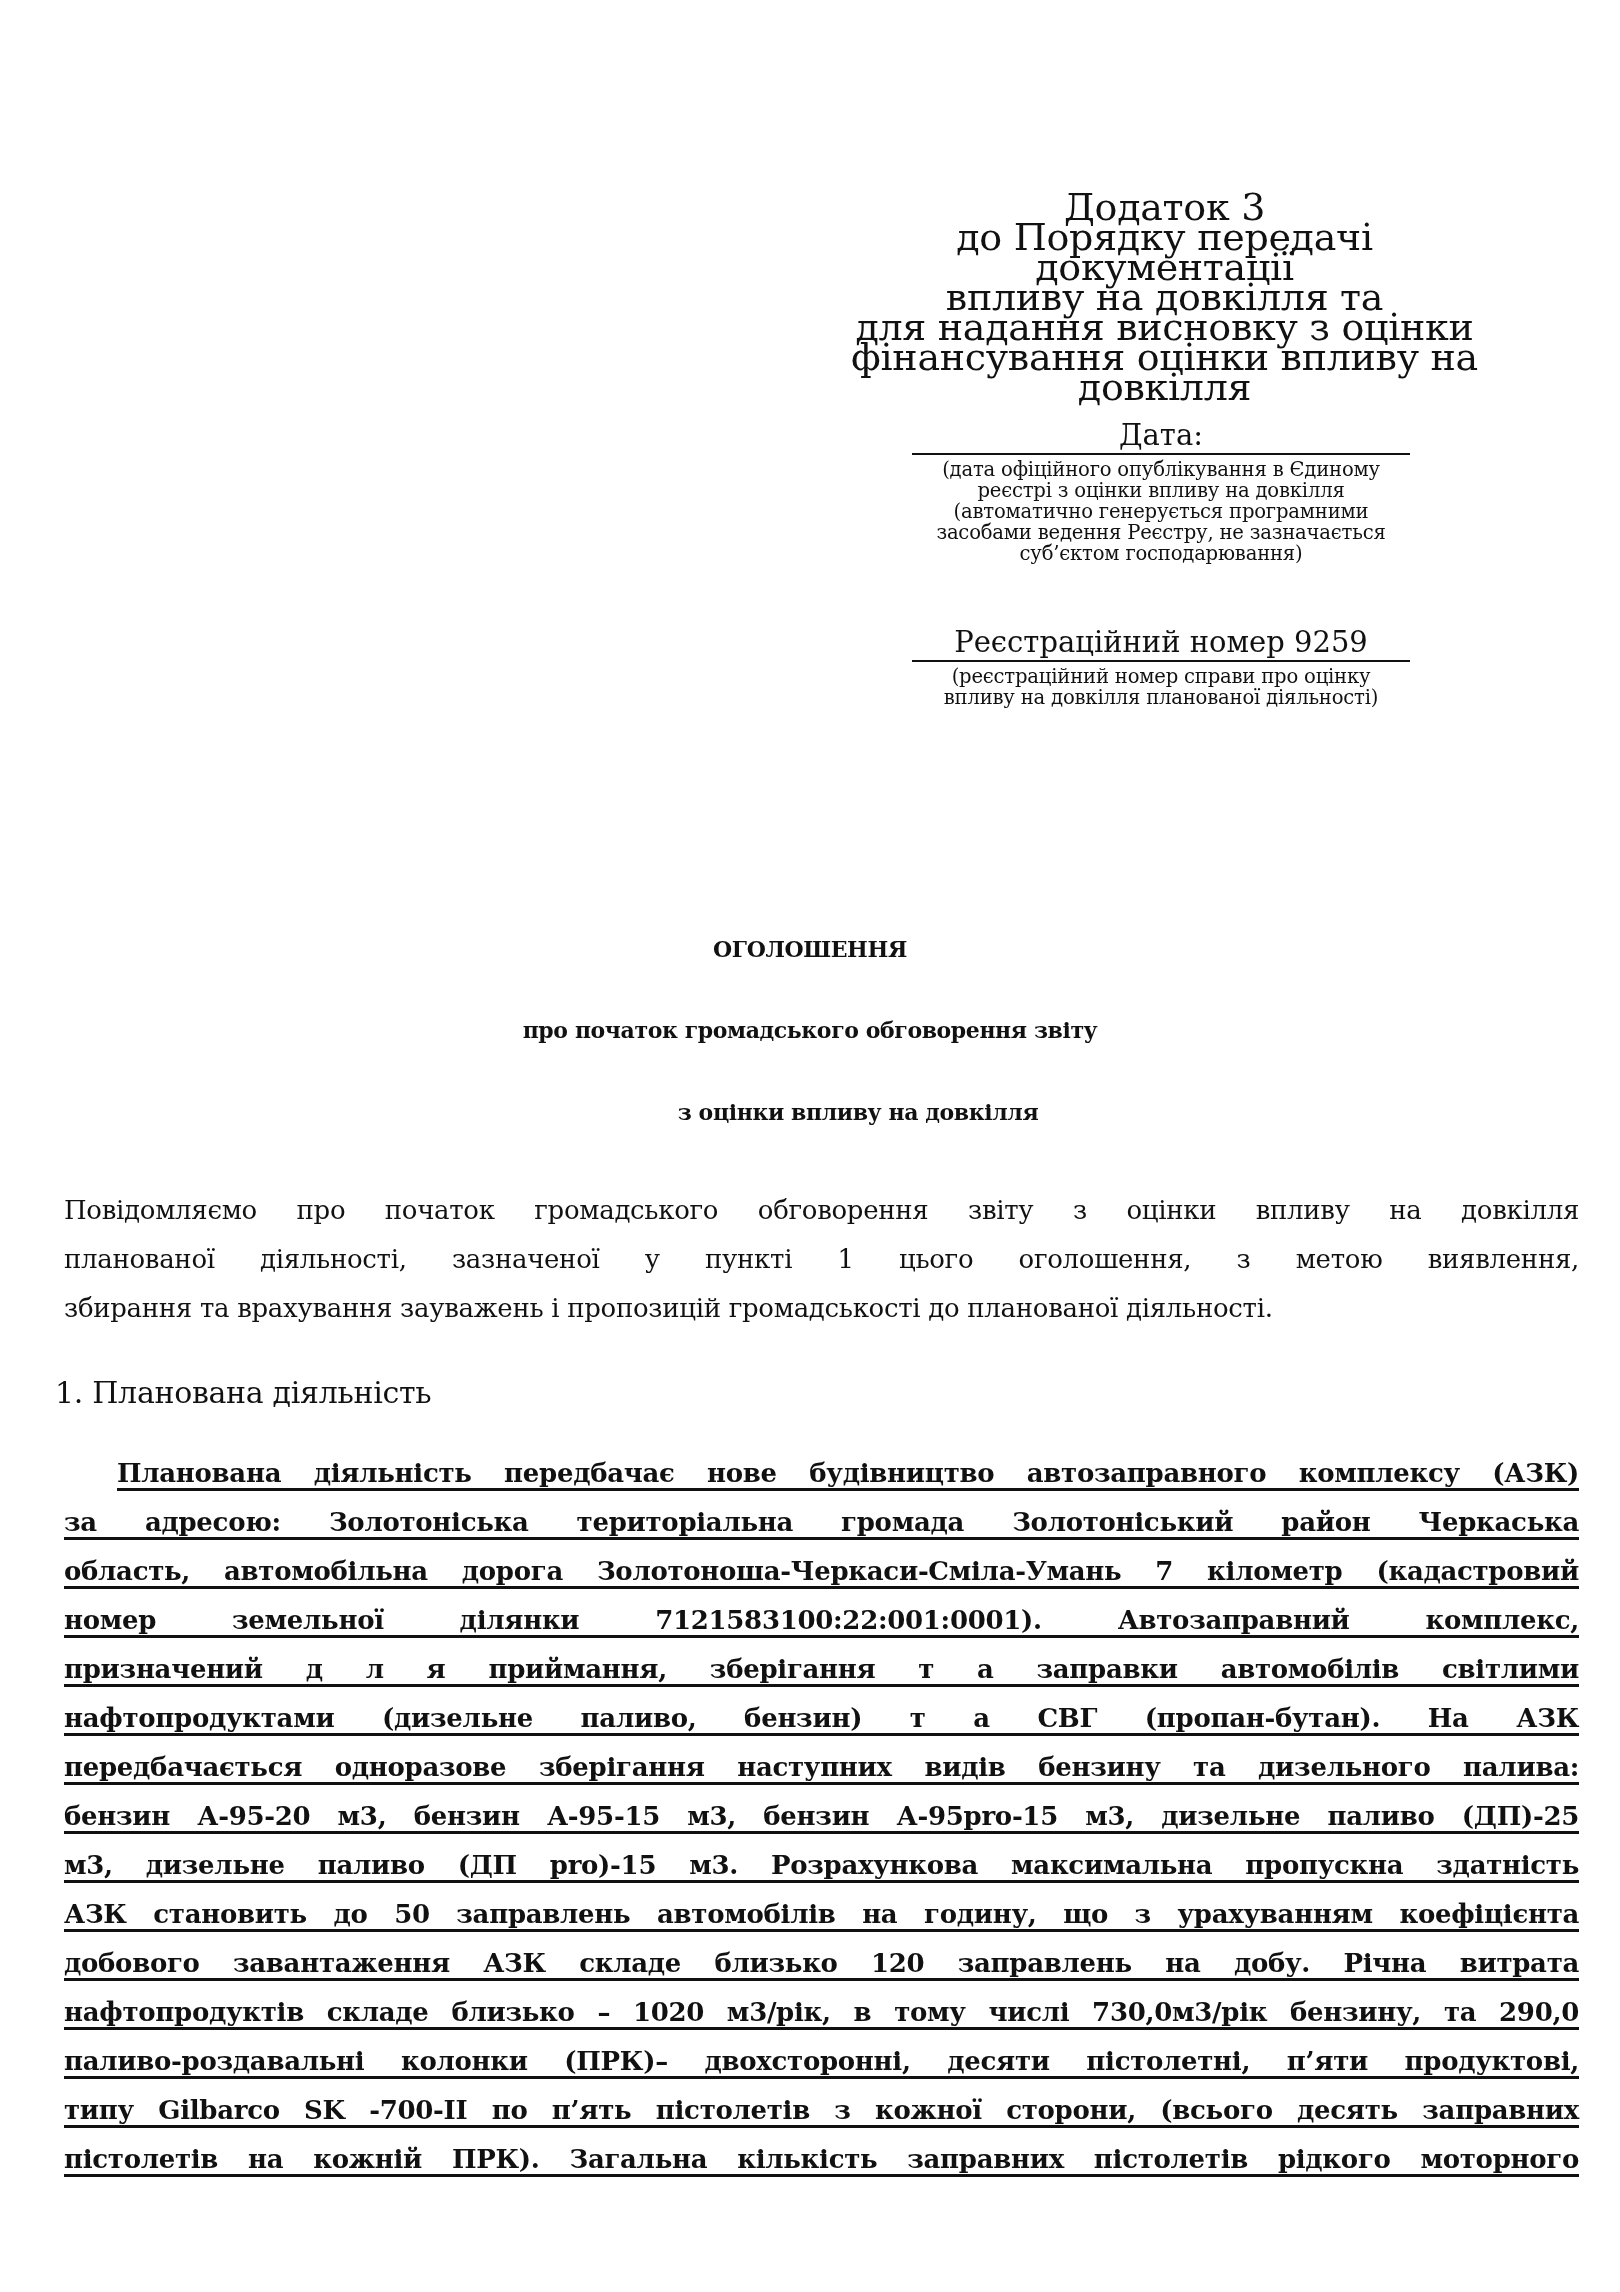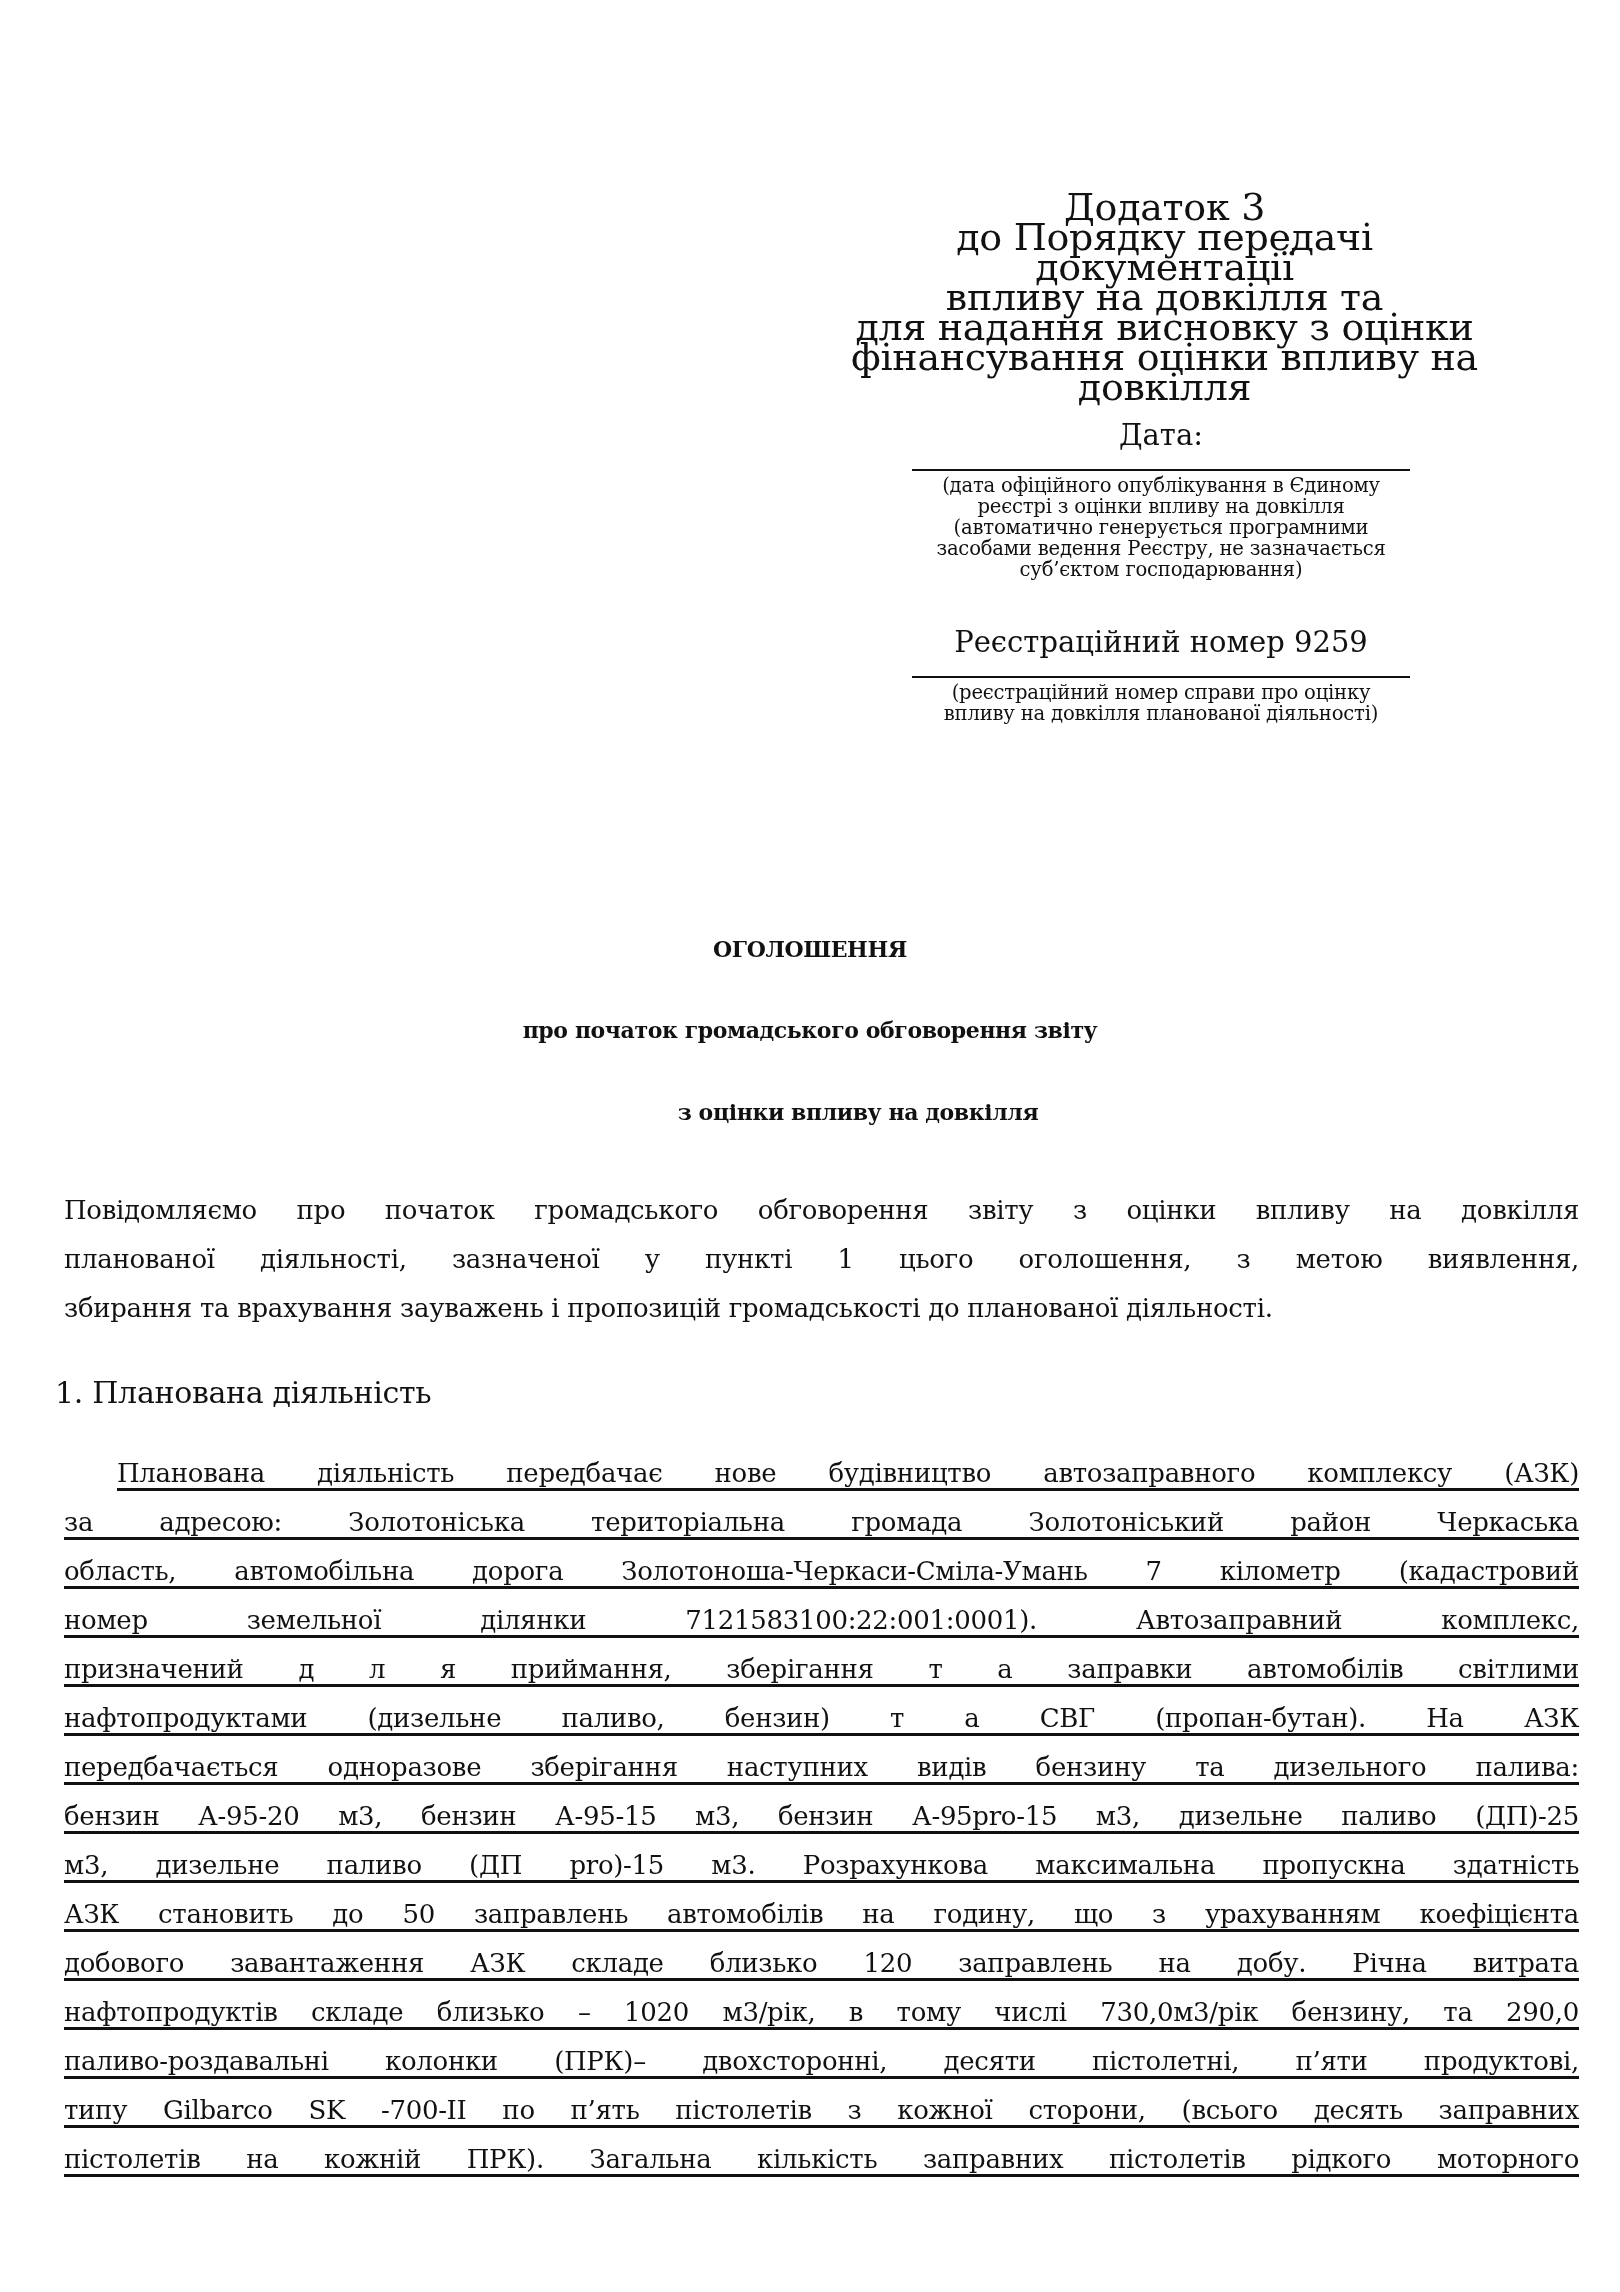--- a/index.html
+++ b/index.html
@@ -12,21 +12,21 @@
     
     .annex {
       position: absolute; left: 851px; top: 192px; width: 627px;
       text-align: center; font-size: 38px; line-height: 30px; letter-spacing: -0.3px;
     }
     .date-block {
       position: absolute; left: 912px; top: 418px; width: 498px; text-align: center;
     }
     .field-line {
       font-size: 29px; line-height: 35px; border-bottom: 2.9px solid #111;
-      padding-bottom: 16px;
+      padding-bottom: 0px;
     }
     .field-note {
       font-size: 19.6px; line-height: 21px; margin-top: 3.9px; letter-spacing: -0.2px;
     }
     .reg-block {
       position: absolute; left: 912px; top: 625px; width: 498px; text-align: center;
     }
 
     
     .title {
@@ -36,21 +36,21 @@
 
     
     .body-text {
       position: absolute; left: 64px; width: 1515px; font-size: 26px; letter-spacing: -0.3px;
     }
     .jline {
       display: block; height: 49px; line-height: 49px; text-align: justify;
       text-align-last: justify; white-space: nowrap; overflow: visible;
     }
     .jline.last { text-align-last: left; }
-    .u .jline { text-decoration: underline; text-decoration-thickness: 2.9px; text-underline-offset: 5.9px; }
+    .u .jline { text-decoration: underline; text-decoration-thickness: 2.9px; text-underline-offset: 5.9px; font-weight: bold; }
     .indent { padding-left: 53px; }
     .heading1 { position: absolute; left: 55px; top: 1368px; font-size: 30px; line-height: 49px; letter-spacing: -0.3px; }
   </style>
 </head>
 <body>
 
 <div class="page">
 
   <div class="annex">
     <div>Додаток 3</div>

